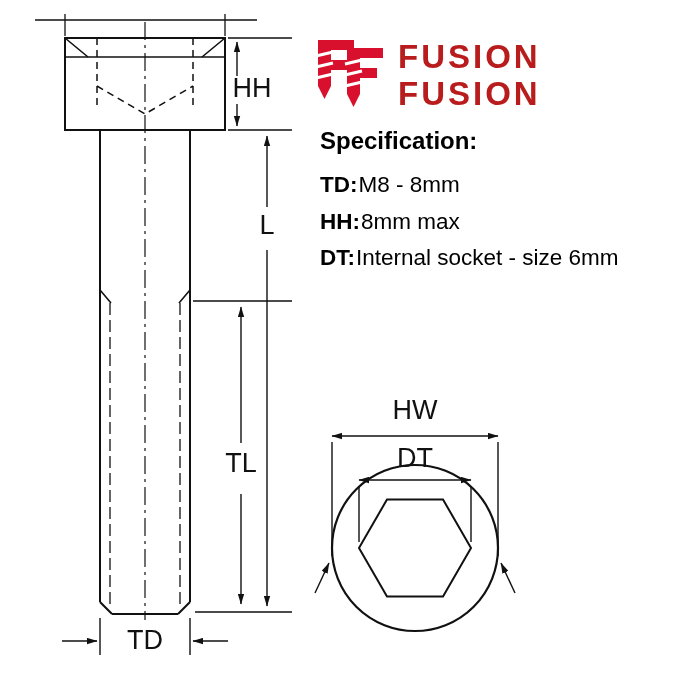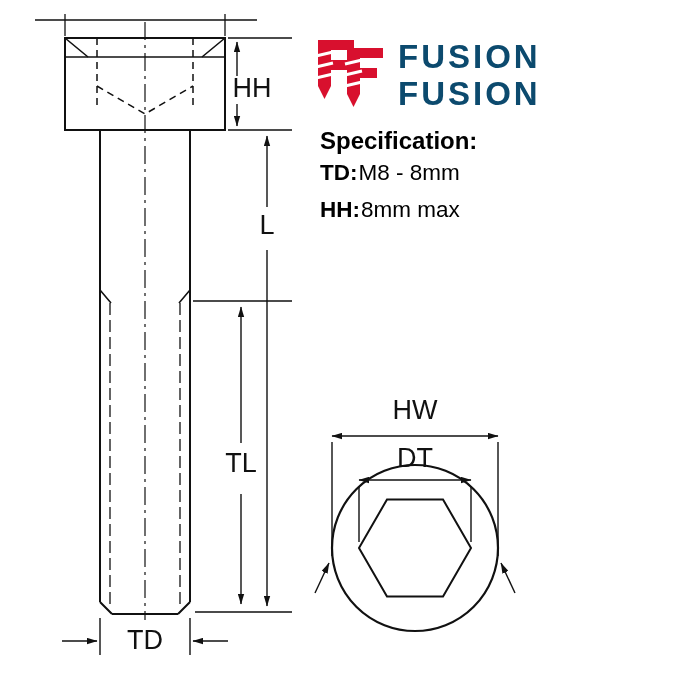--- a/index.html
+++ b/index.html
@@ -28,30 +28,31 @@
     display: flex;
     align-items: flex-start;
     gap: 8px;
   }
   .logo-text {
     padding-top: 2px;
     line-height: 37px;
     font-weight: bold;
     font-size: 33px;
     letter-spacing: 3px;
-    color: #0c4a6e;
+    color: #b91c1c;
   }
   .spec {
     position: absolute;
     left: 320px; top: 127px;
     width: 372px;
   }
   .spec-heading {
     font-size: 24px;
     font-weight: bold;
+    margin-bottom: 12px;
   }
   .spec-row {
     font-size: 22.5px;
     line-height: 36.5px;
     white-space: nowrap;
   }
   .spec-label {
     font-weight: bold;
     margin-right: 1px;
   }
@@ -153,15 +154,18 @@
 
   <div class="spec">
     <div class="spec-heading">Specification:</div>
 
     <div class="spec-row">
       <span class="spec-label">TD:</span><span>M8 - 8mm</span>
     </div>
     <div class="spec-row">
       <span class="spec-label">HH:</span><span>8mm max</span>
     </div>
+    <div class="spec-row">
+      <span class="spec-label">DT:</span><span>Internal socket - size 6mm</span>
+    </div>
   </div>
 
 </div>
 
 </body></html>

